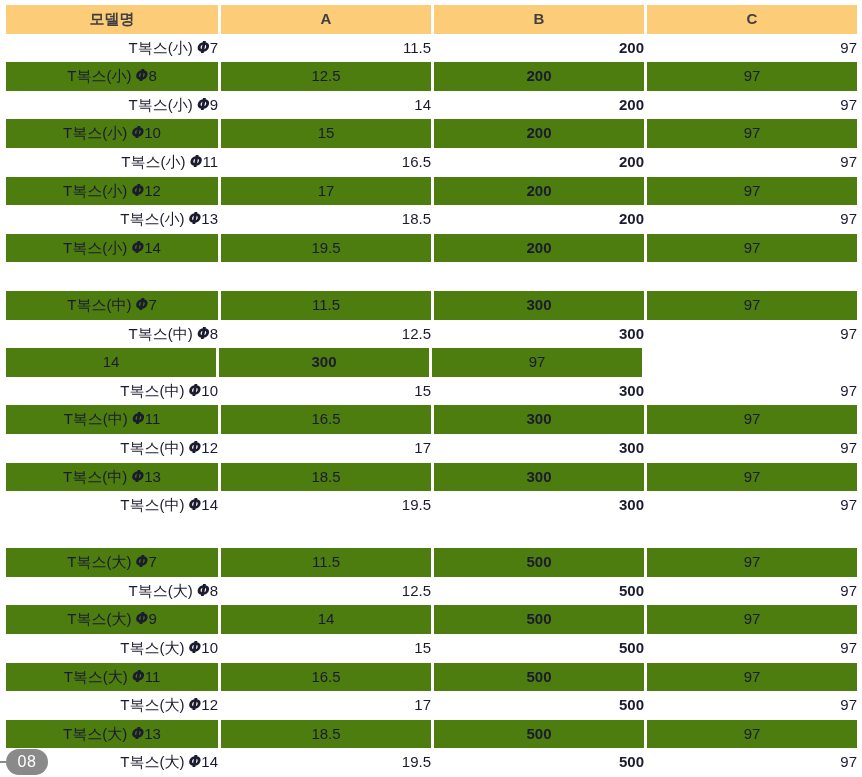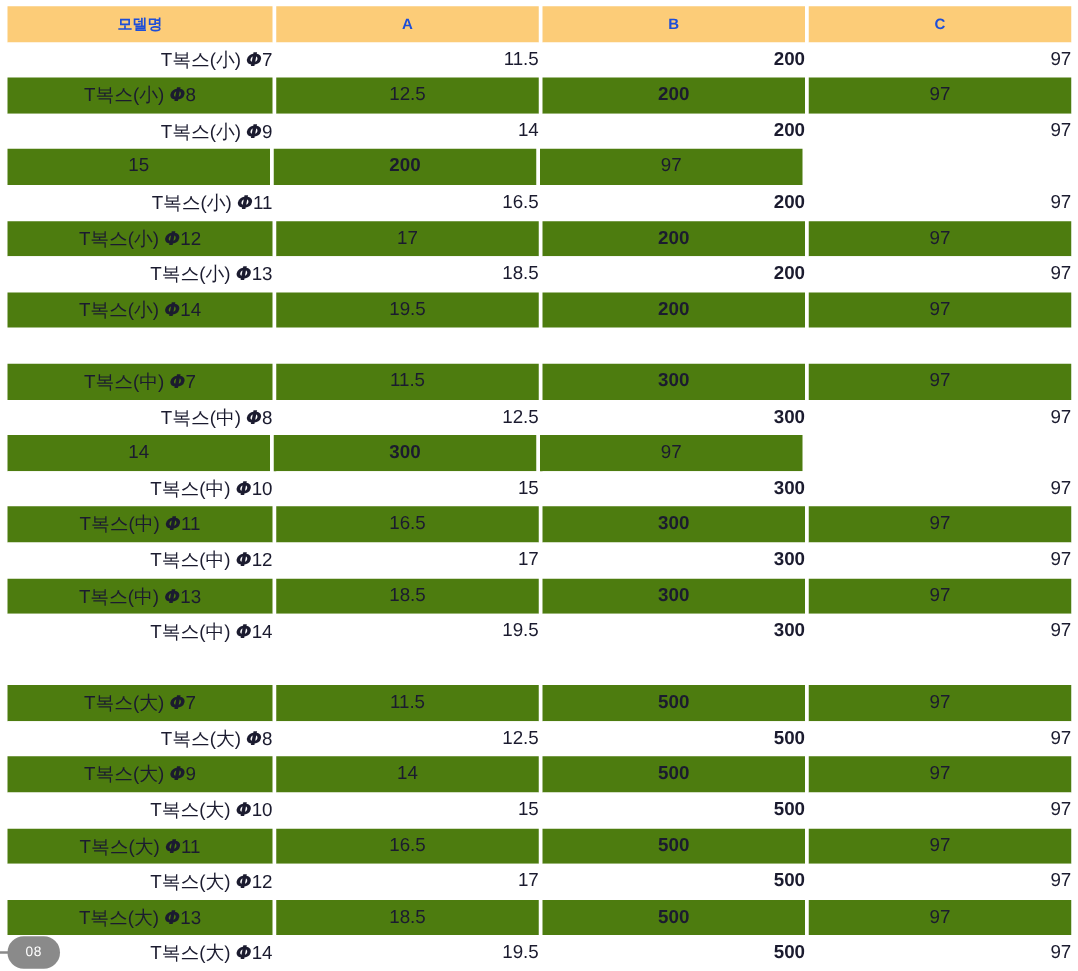--- a/index.html
+++ b/index.html
@@ -54,22 +54,22 @@
   .c-a     { width: 210px; margin-right: 3px; }
   .c-b     { width: 210px; margin-right: 3px; font-weight: bold; }
   .c-c     { width: 210px; }
 
   .fill-orange { background: #4d7c0f; }
   .fill-white  { background: #ffffff; text-align: right; }
 
   .header .cell {
     background: #fccc78;
     font-weight: bold;
-    font-size: 12px;
-    color: #1d4ed8;
+    font-size: 15px;
+    color: #404040;
     text-align: center;
   }
 
   .gap {
     width: 100%;
     height: 28.6px;
     background: #ffffff;
   }
 
   .phi {
@@ -81,21 +81,21 @@
   
   .page-badge {
     position: absolute;
     left: 6px;
     bottom: 2px;
     width: 42px;
     height: 26px;
     border-radius: 13px;
     background: #8a8a8a;
     color: #ffffff;
-    font-size: 11px;
+    font-size: 16px;
     line-height: 26px;
     text-align: center;
     letter-spacing: 0.5px;
     z-index: 5;
   }
   .page-rule {
     position: absolute;
     left: 0px;
     bottom: 14px;
     width: 12px;
@@ -131,20 +131,21 @@
           <div class="cell c-b fill-orange">200</div>
           <div class="cell c-c fill-orange">97</div>
         </div>
         <div class="row">
           <div class="cell c-model fill-white">T복스(小) <span class="phi">Φ</span>9</div>
           <div class="cell c-a fill-white">14</div>
           <div class="cell c-b fill-white">200</div>
           <div class="cell c-c fill-white">97</div>
         </div>
         <div class="row fillrow">
+          <div class="cell c-model fill-orange">T복스(小) <span class="phi">Φ</span>10</div>
           <div class="cell c-a fill-orange">15</div>
           <div class="cell c-b fill-orange">200</div>
           <div class="cell c-c fill-orange">97</div>
         </div>
         <div class="row">
           <div class="cell c-model fill-white">T복스(小) <span class="phi">Φ</span>11</div>
           <div class="cell c-a fill-white">16.5</div>
           <div class="cell c-b fill-white">200</div>
           <div class="cell c-c fill-white">97</div>
         </div>

